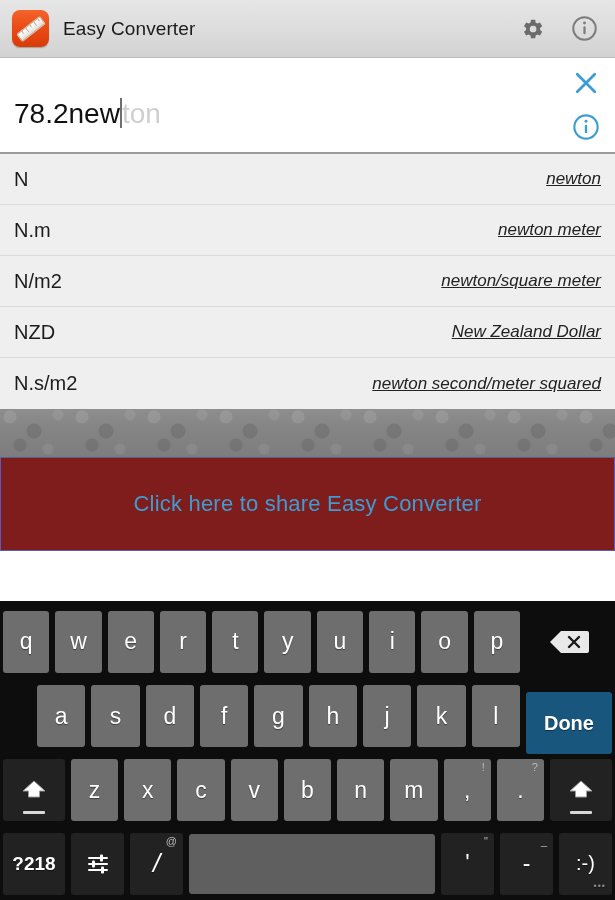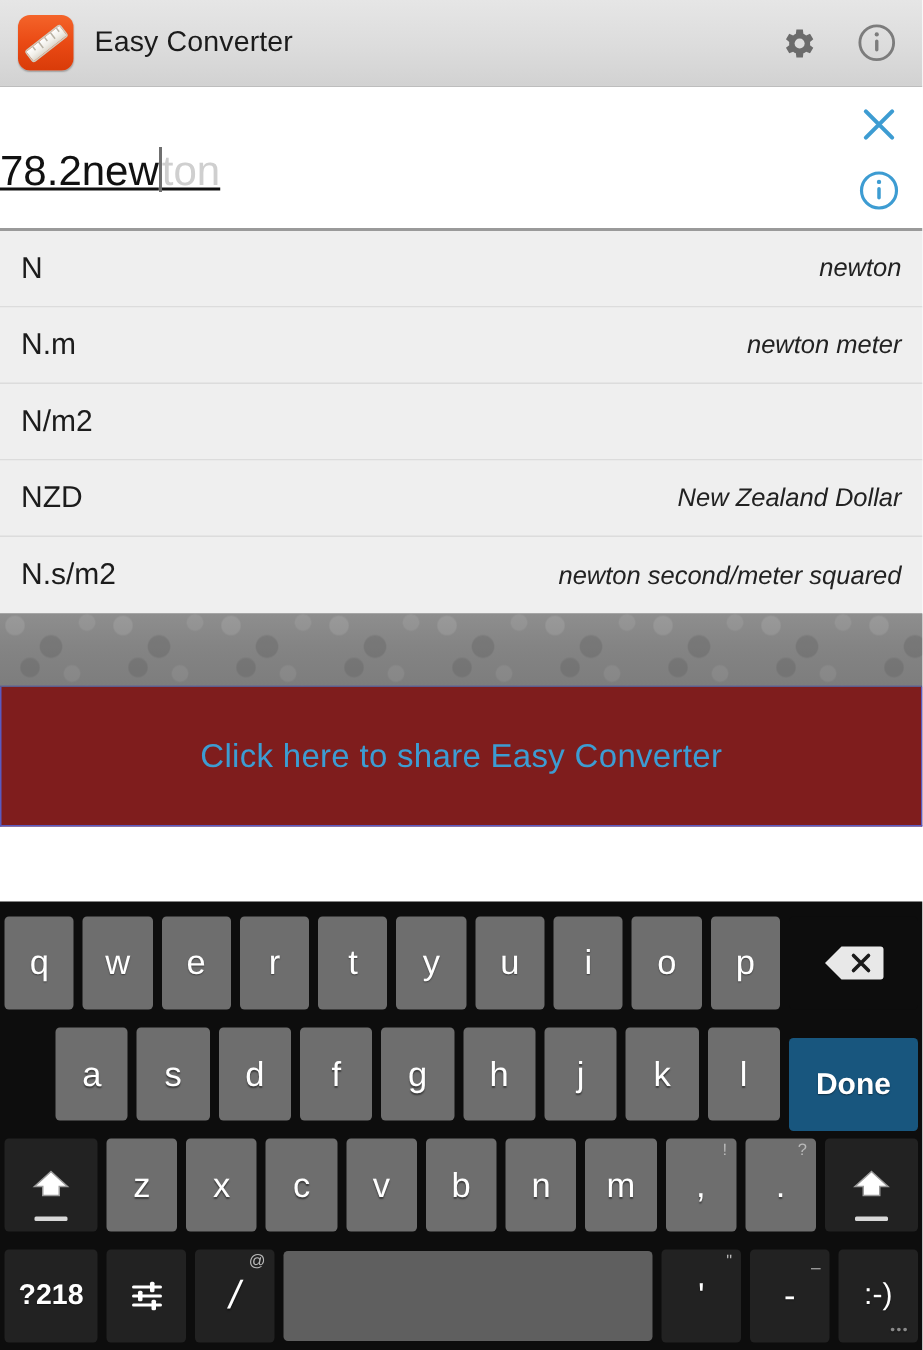--- a/index.html
+++ b/index.html
@@ -44,22 +44,22 @@
   }
   .ab-icon{width:34px;height:34px;display:flex;align-items:center;justify-content:center;margin-left:18px;flex:0 0 auto;}
 
   
   .searchbar{
     position:relative;height:96px;width:615px;box-sizing:border-box;
     background:#ffffff;border-bottom:2px solid #9a9a9a;
     display:flex;align-items:center;
   }
   .search-text{
-    font-size:28px;color:#111;white-space:nowrap;
-    display:flex;align-items:baseline;line-height:1;text-decoration:underline;
+    padding-left:14px;font-size:28px;color:#111;white-space:nowrap;
+    display:flex;align-items:baseline;line-height:1;
   }
   .search-typed{color:#111;}
   .caret{
     display:inline-block;width:2px;height:30px;background:#6f6f6f;
     margin:0 0px;transform:translateY(5px);
   }
   .search-ghost{color:#cfcfcf;margin-top:17px;}
   .search-actions{
     position:absolute;right:12px;top:0;height:100%;
     display:flex;flex-direction:column;align-items:center;justify-content:center;gap:10px;
@@ -69,21 +69,21 @@
   
   .list{background:#efefef;width:615px;}
   .row{
     height:51px;box-sizing:border-box;
     border-bottom:1px solid #dcdcdc;
     display:flex;align-items:center;justify-content:space-between;
     padding:0 14px;background:#efefef;
   }
   .row:last-child{border-bottom:none;}
   .row-code{font-size:20px;color:#1c1c1c;}
-  .row-name{font-size:17px;color:#222;font-style:italic;}
+  .row-name{font-size:17px;color:#222;font-style:italic;text-decoration:underline;}
 
   
   .texture{
     height:48px;width:615px;
     background-color:#898989;
     background-image:
       radial-gradient(circle at 10px 8px, rgba(255,255,255,.10) 0 6px, rgba(0,0,0,0) 7px),
       radial-gradient(circle at 34px 22px, rgba(0,0,0,.10) 0 7px, rgba(0,0,0,0) 8px),
       radial-gradient(circle at 58px 6px, rgba(255,255,255,.08) 0 5px, rgba(0,0,0,0) 6px),
       radial-gradient(circle at 20px 36px, rgba(0,0,0,.09) 0 6px, rgba(0,0,0,0) 7px),
@@ -203,20 +203,21 @@
     <div class="row">
       <span class="row-code">N</span>
       <span class="row-name">newton</span>
     </div>
     <div class="row">
       <span class="row-code">N.m</span>
       <span class="row-name">newton meter</span>
     </div>
     <div class="row">
       <span class="row-code">N/m2</span>
+      <span class="row-name">newton/square meter</span>
     </div>
     <div class="row">
       <span class="row-code">NZD</span>
       <span class="row-name">New Zealand Dollar</span>
     </div>
     <div class="row">
       <span class="row-code">N.s/m2</span>
       <span class="row-name">newton second/meter squared</span>
     </div>
   </div>

